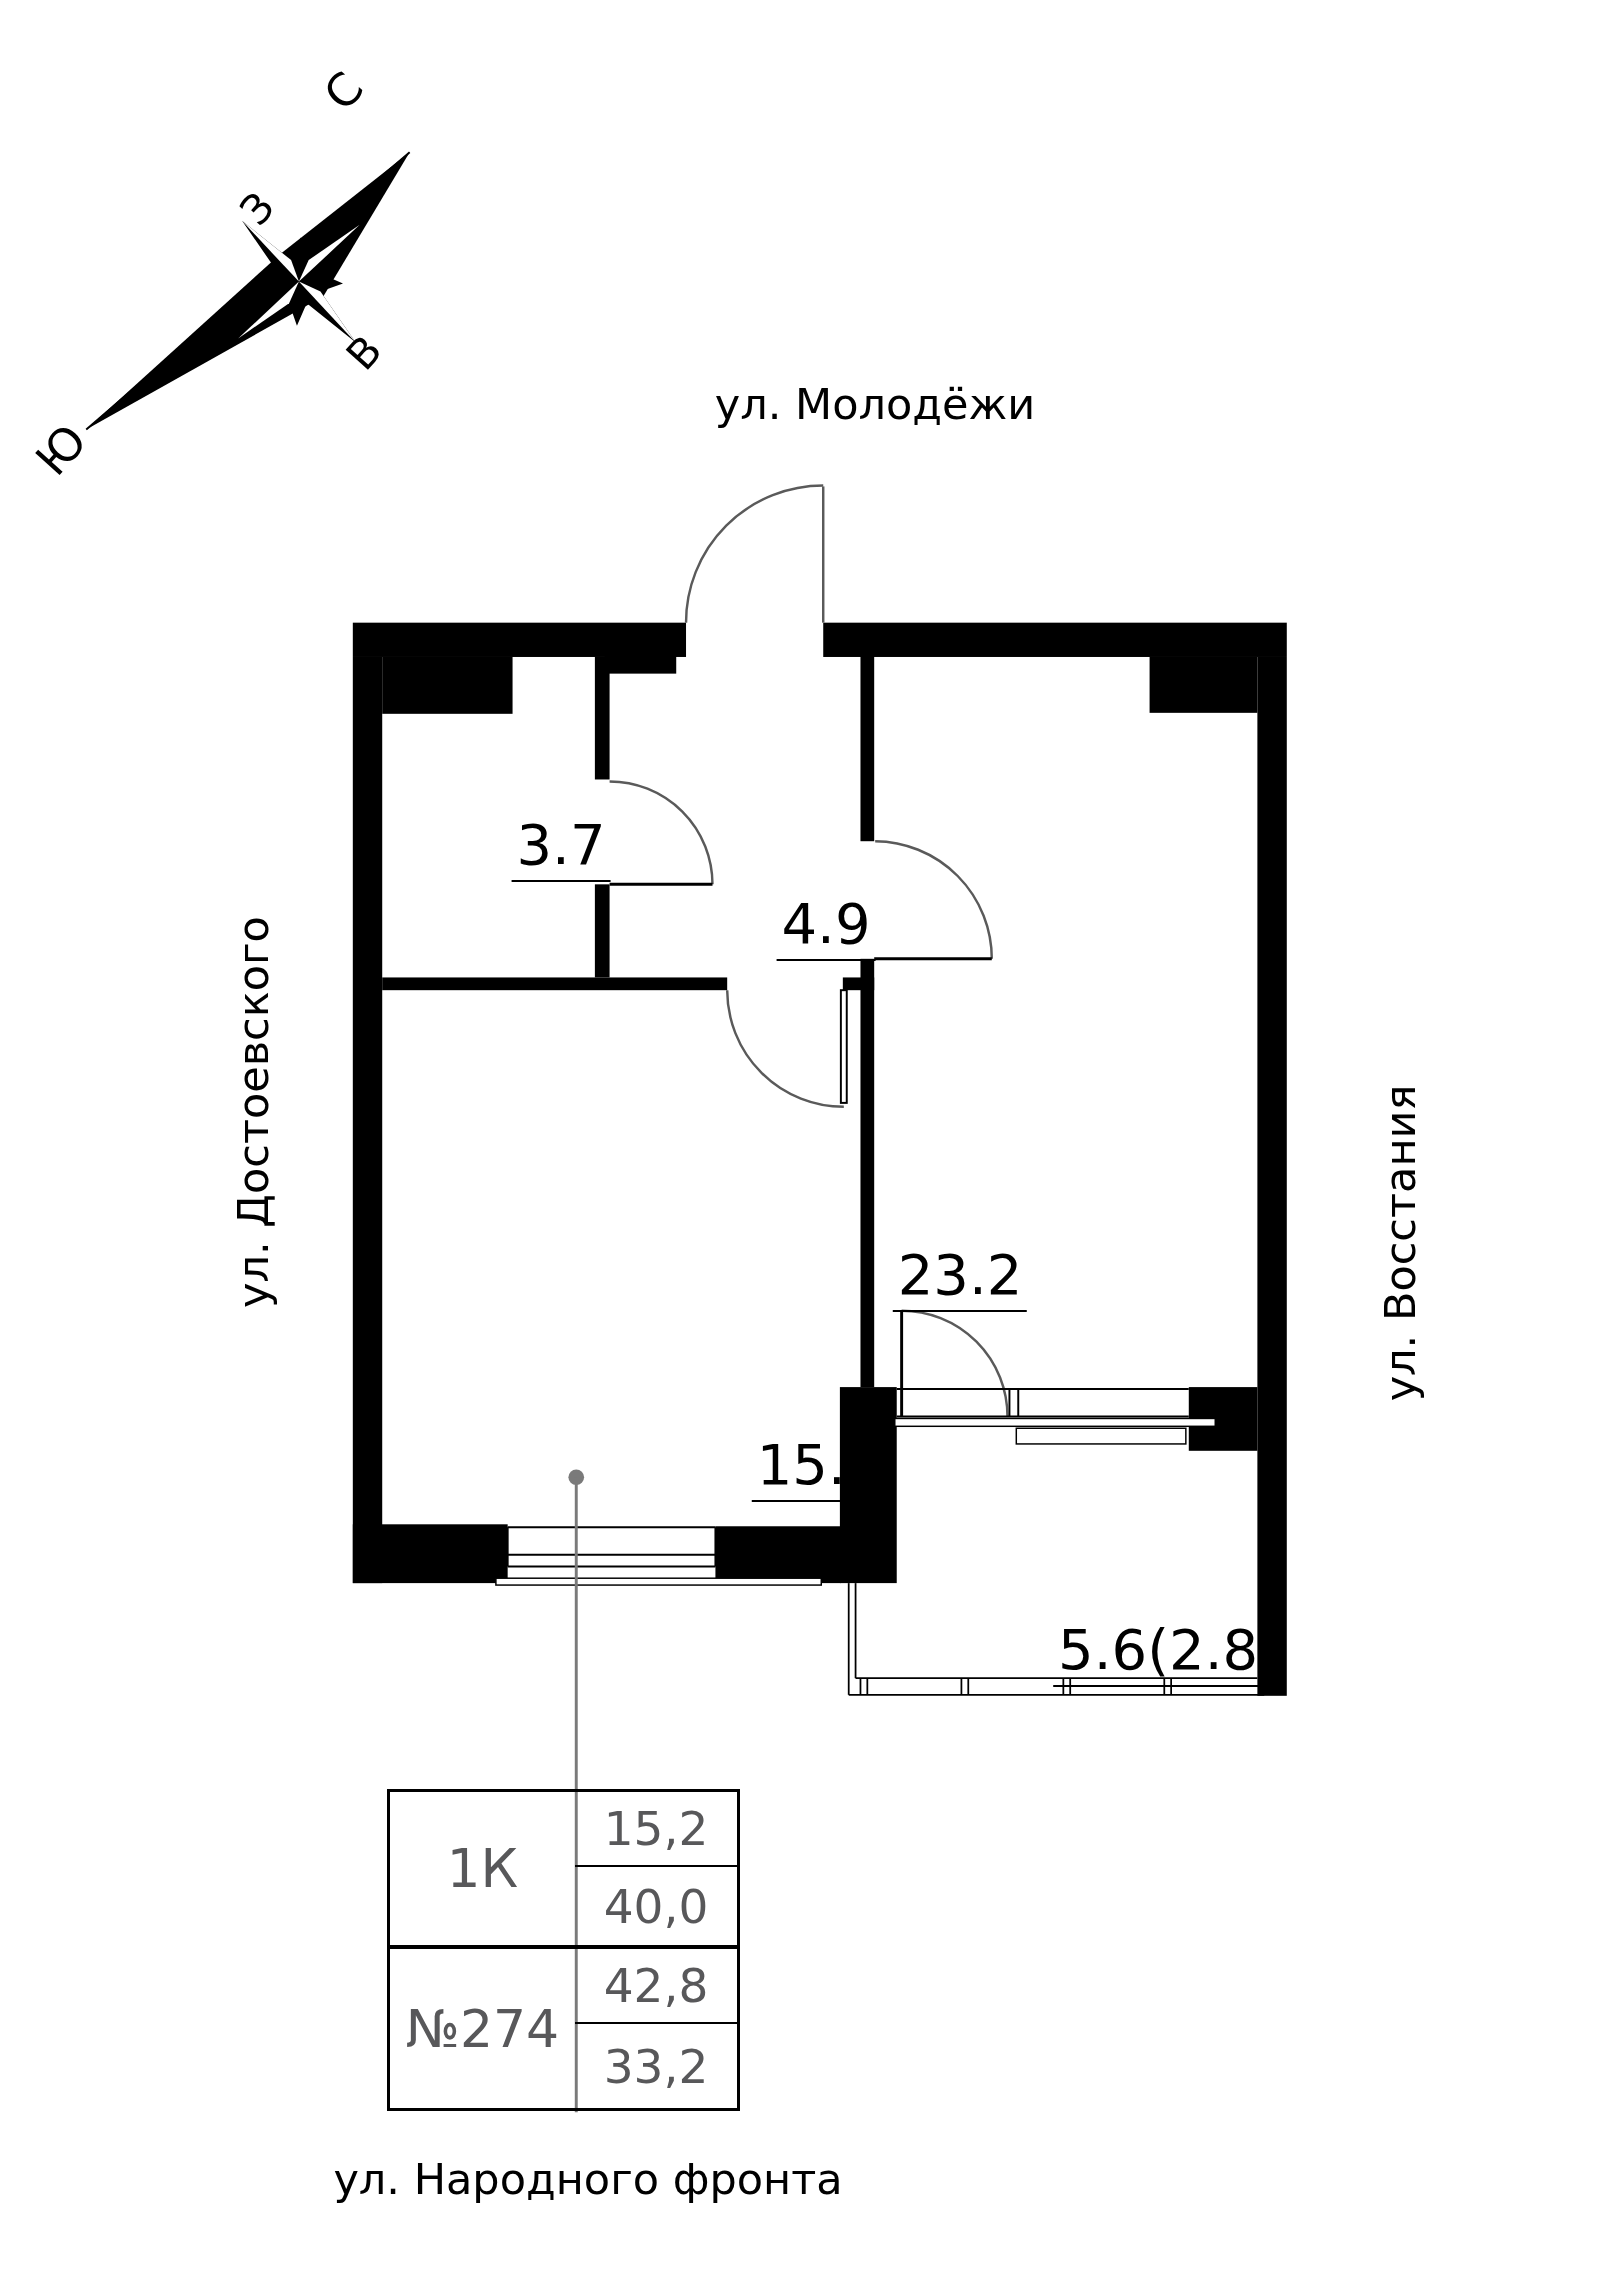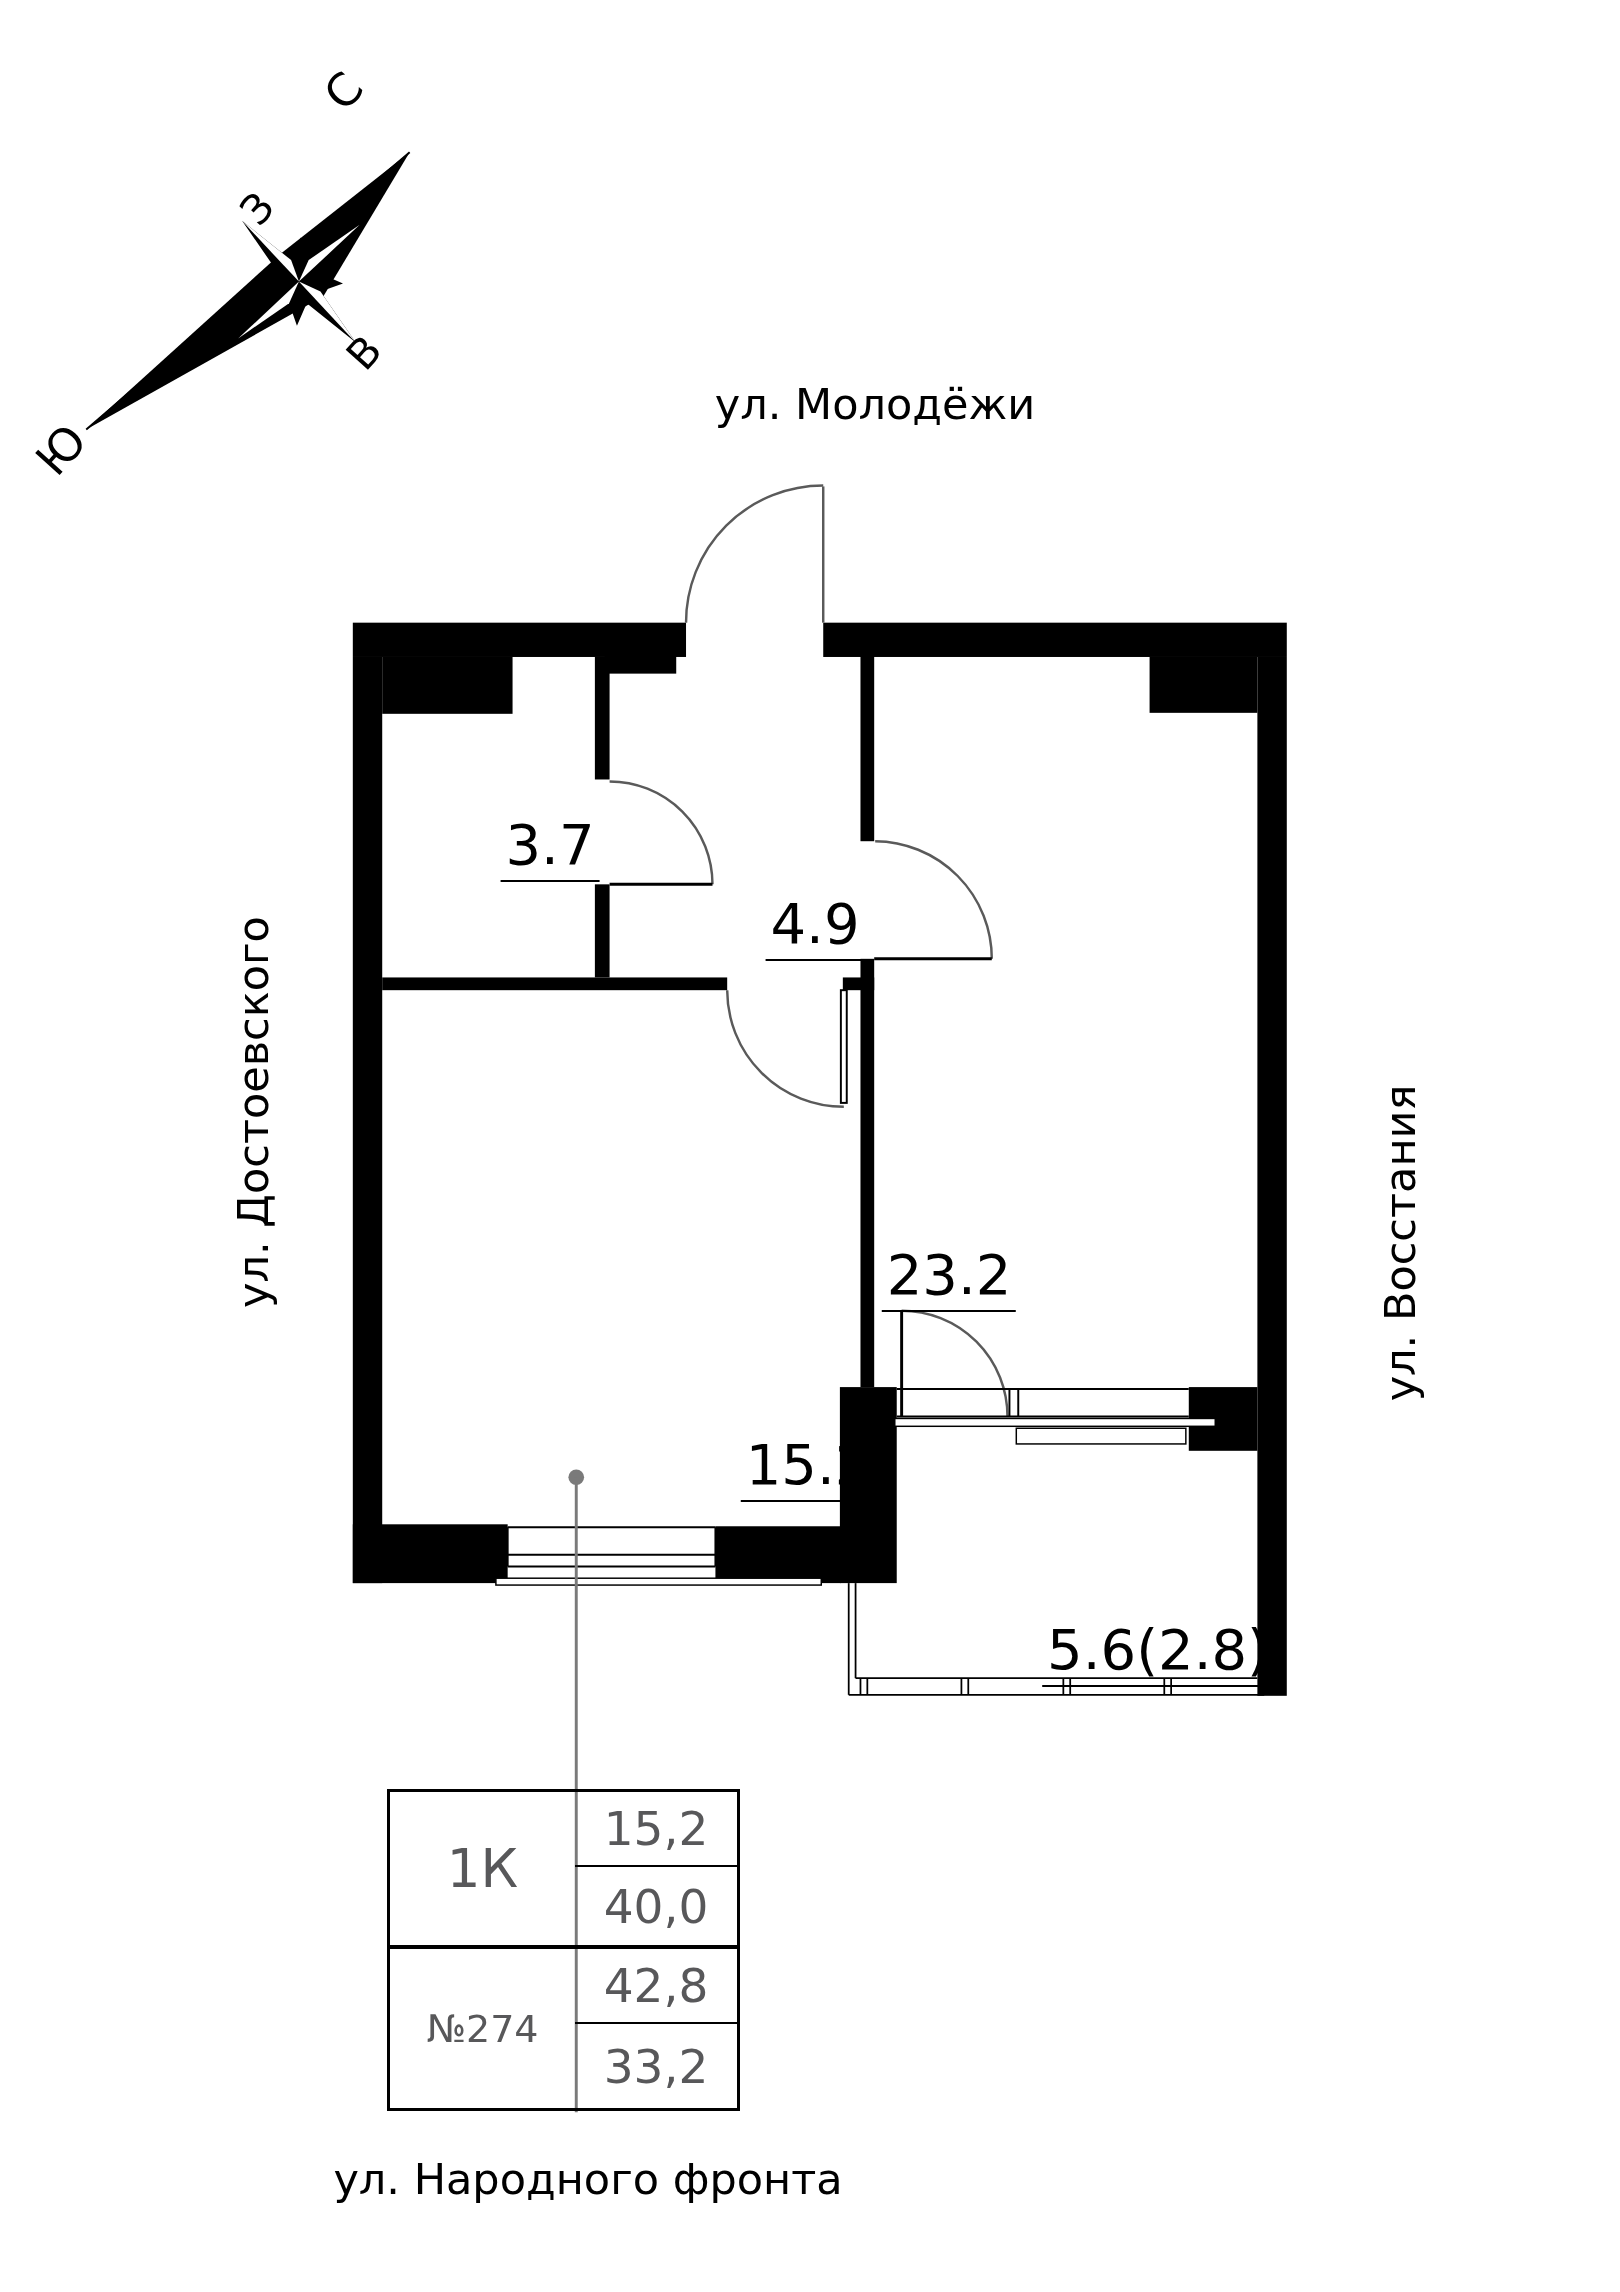--- a/index.html
+++ b/index.html
@@ -8,30 +8,30 @@
     width:1620px;height:2293px;position:relative;background:#ffffff;
     font-family:"DejaVu Sans","Liberation Sans",sans-serif;color:#000;overflow:hidden;
   }
   .plan-svg{position:absolute;left:0;top:0;width:1620px;height:2293px}
   .label{position:absolute;white-space:nowrap;line-height:1}
   .street{font-size:43px}
   .street.h{transform:translateX(-50%)}
   .street.v{transform:translate(-50%,-50%) rotate(-90deg)}
   .room-area{
     font-size:56px;line-height:1;border-bottom:2.9px solid #000;
-    padding:0 4.9px 6.9px 4.9px;transform:translateX(-50%);
+    padding:0 4.9px 6.9px 4.9px;transform:translateX(-50%);margin-left:11px;
   }
   .info-table{
     position:absolute;left:387px;top:1789px;
     display:grid;grid-template-columns:185px 162px;grid-template-rows:75px 82px 75px 84px;
     border:3.9px solid #000;color:#58585a;background:transparent;
   }
   .info-table .c{display:flex;align-items:center;justify-content:center}
   .cell-type{grid-column:1;grid-row:1/3;font-size:53px;border-bottom:4.9px solid #000}
-  .cell-no{grid-column:1;grid-row:3/5;font-size:38px}
+  .cell-no{grid-column:1;grid-row:3/5;font-size:52px}
   .val{grid-column:2;font-size:47px}
   .val-1{border-bottom:2.9px solid #000}
   .val-2{border-bottom:4.9px solid #000}
   .val-3{border-bottom:2.9px solid #000}
 </style>
 </head>
 <body>
 
 <svg class="plan-svg" viewBox="0 0 1653 2339">
 

